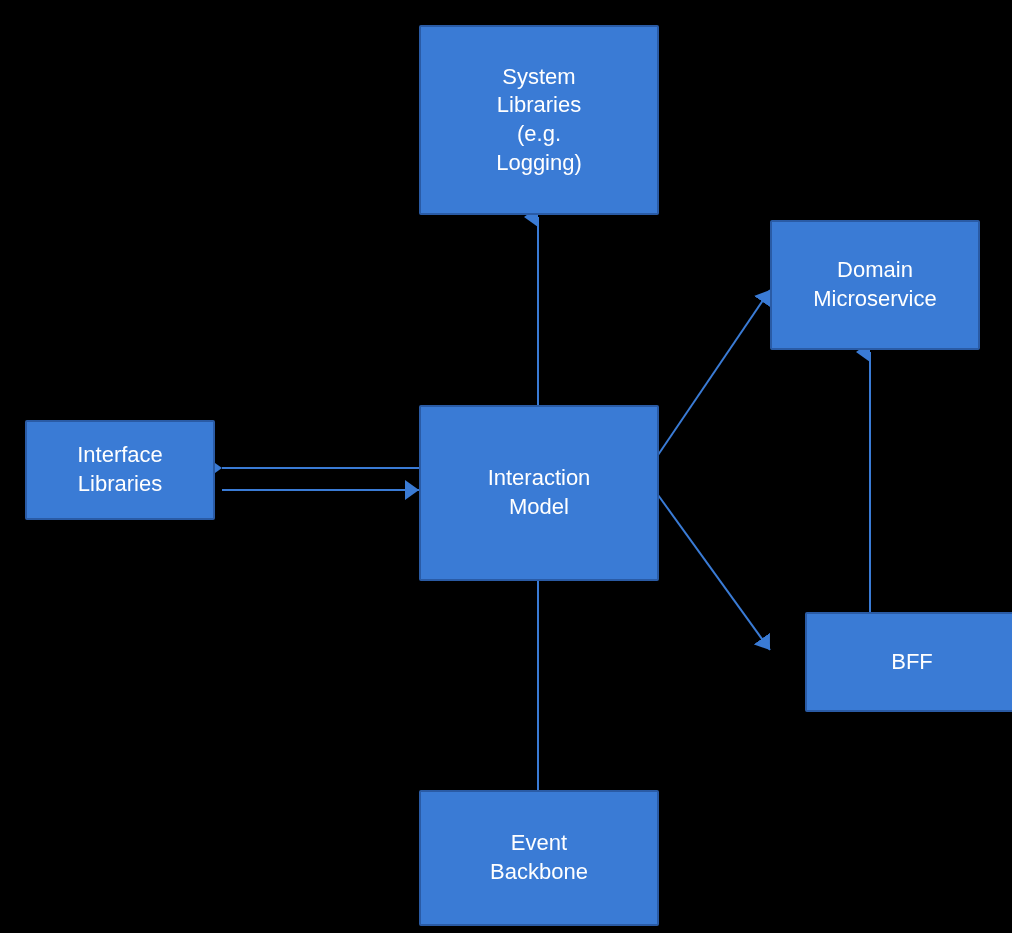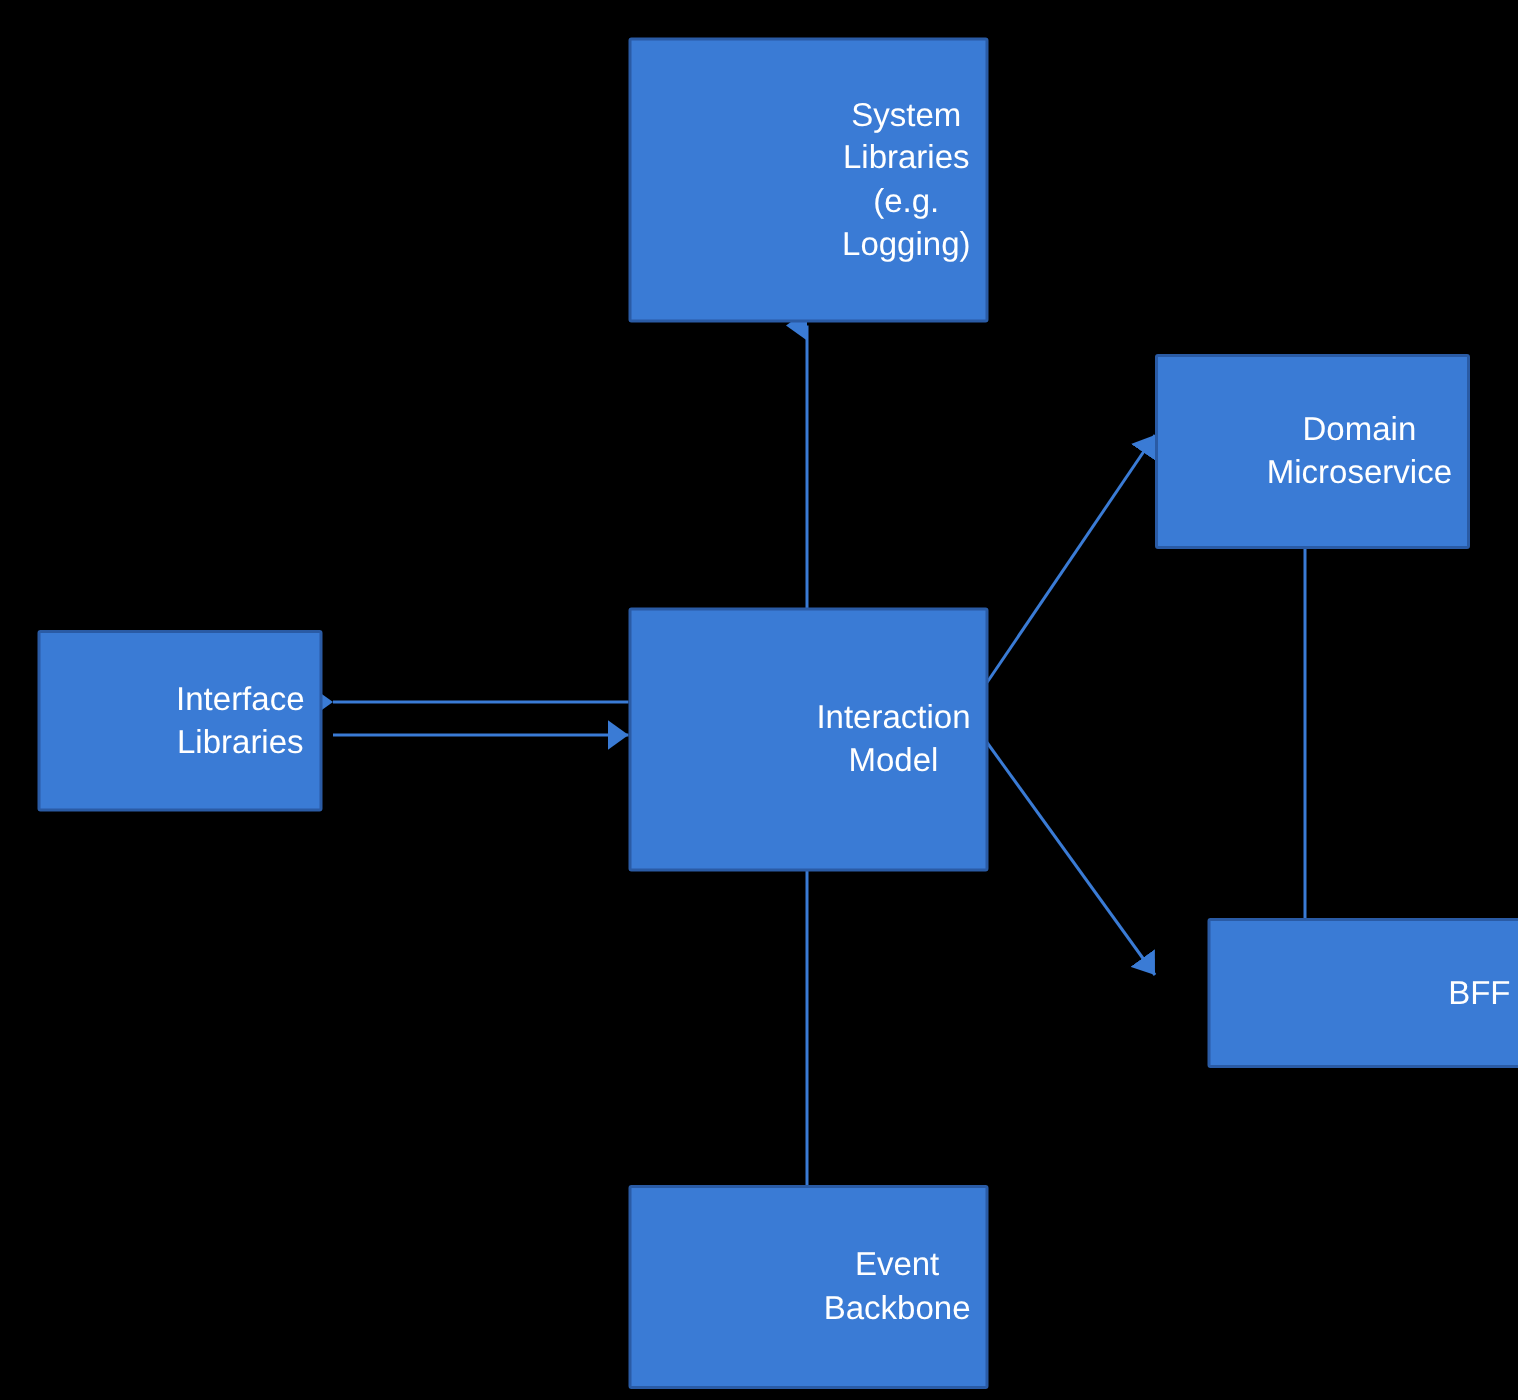--- a/index.html
+++ b/index.html
@@ -16,21 +16,21 @@
       width: 1012px;
       height: 933px;
     }
     .box {
       position: absolute;
       background: #3a7bd5;
       border: 2px solid #2a5ba5;
       color: #fff;
       display: flex;
       align-items: center;
-      justify-content: flex-end;
+      justify-content: center;
       text-align: center;
       font-size: 22px;
       font-weight: 500;
       line-height: 1.3;
       padding: 10px;
       border-radius: 2px;
     }
     svg.arrows {
       position: absolute;
       top: 0;
@@ -88,25 +88,25 @@
   </svg>
 
   <div class="box" style="left: 419px; top: 25px; width: 240px; height: 190px;">
     <span>System<br>Libraries<br>(e.g.<br>Logging)</span>
   </div>
 
   <div class="box" style="left: 419px; top: 405px; width: 240px; height: 176px;">
     <span>Interaction<br>Model</span>
   </div>
 
-  <div class="box" style="left: 25px; top: 420px; width: 190px; height: 121px;">
+  <div class="box" style="left: 25px; top: 420px; width: 190px; height: 100px;">
     <span>Interface<br>Libraries</span>
   </div>
 
-  <div class="box" style="left: 770px; top: 220px; width: 210px; height: 130px; margin-top: 16px;">
+  <div class="box" style="left: 770px; top: 220px; width: 210px; height: 130px;">
     <span>Domain<br>Microservice</span>
   </div>
 
   <div class="box" style="left: 805px; top: 612px; width: 214px; height: 100px;">
     <span>BFF</span>
   </div>
 
   <div class="box" style="left: 419px; top: 790px; width: 240px; height: 136px;">
     <span>Event<br>Backbone</span>
   </div>

